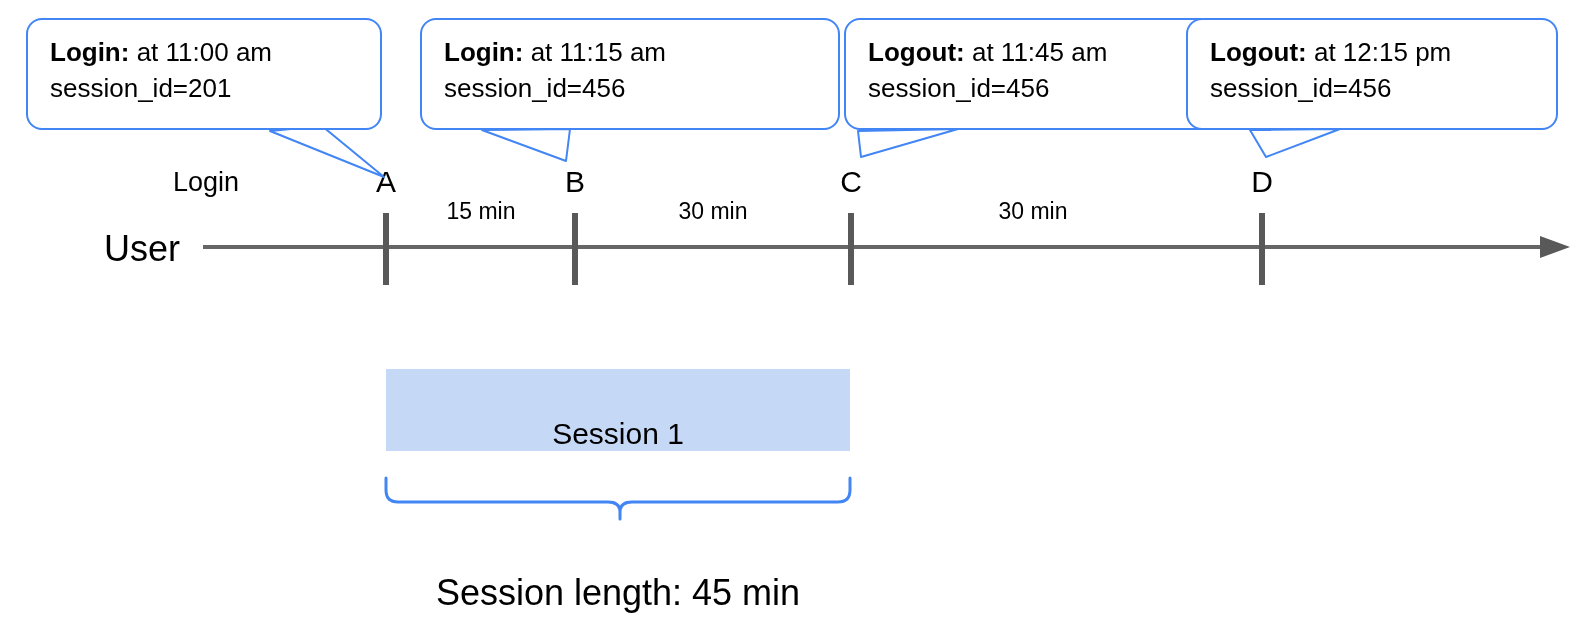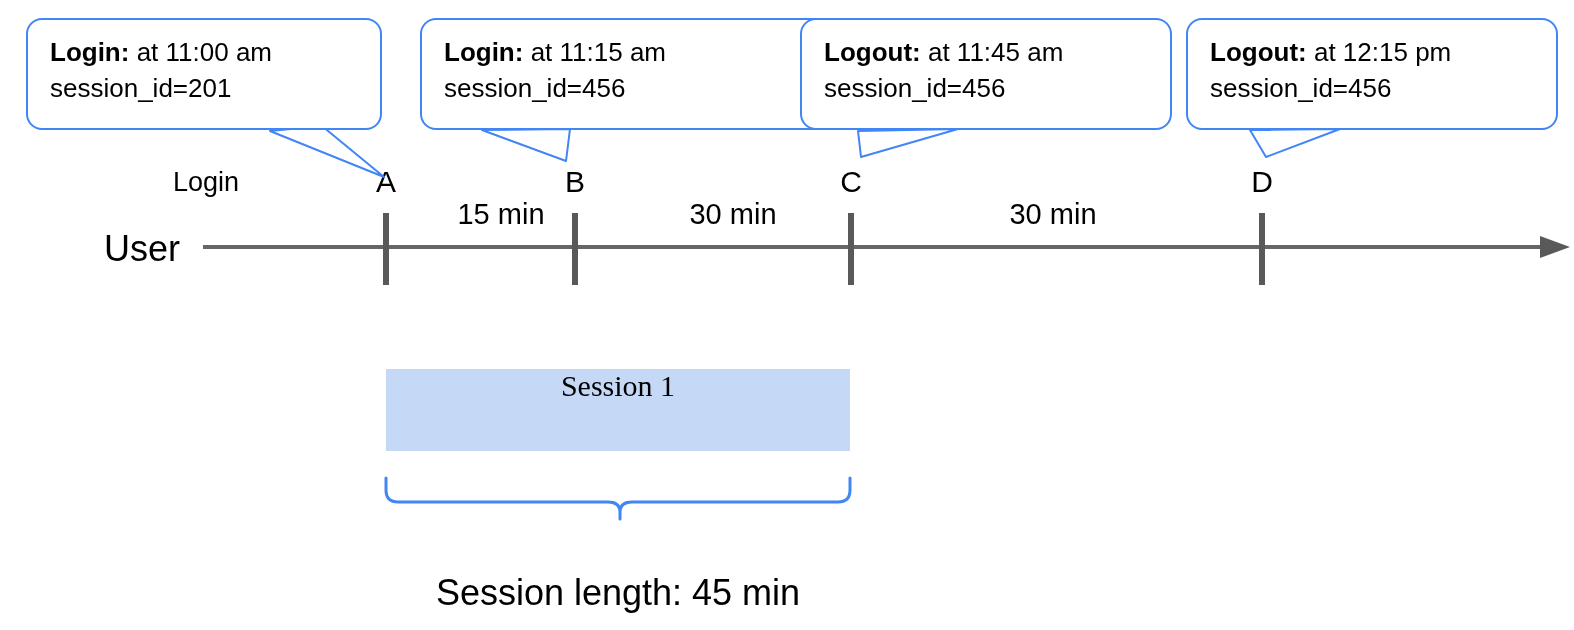--- a/index.html
+++ b/index.html
@@ -74,40 +74,38 @@
   .event-letter {
     position: absolute;
     font-size: 30px;
     color: #000000;
     transform: translateX(-50%);
     top: 165px;
     white-space: nowrap;
   }
   .interval-label {
     position: absolute;
-    font-size: 29px;
+    font-size: 23px;
     color: #000000;
     transform: translateX(-50%);
     top: 198px;
     white-space: nowrap;
-    margin-left: 20px;
   }
   
   #session-bar {
     position: absolute;
     left: 386px;
     top: 369px;
     width: 464px;
     height: 82px;
     background: #c5d9f7;
     display: flex;
-    align-items: flex-start;
+    align-items: flex-end;
     justify-content: center;
     z-index: 2;
-    font-family: Liberation Serif, serif;
   }
   #session-bar-label {
     font-size: 30px;
     color: #000000;
   }
   #session-length-caption {
     position: absolute;
     left: 618px;
     top: 572px;
     transform: translateX(-50%);
@@ -148,21 +146,21 @@
     <div class="callout-line">session_id=201</div>
   </div>
 
   <div class="callout" id="callout-b" style="left:420px; top:18px; width:420px; height:112px;">
     <div class="callout-line">
       <b>Login:</b><span> at 11:15 am</span>
     </div>
     <div class="callout-line">session_id=456</div>
   </div>
 
-  <div class="callout" id="callout-c" style="left:800px; top:18px; width:372px; height:112px;">
+  <div class="callout" id="callout-c" style="left:844px; top:18px; width:372px; height:112px;">
     <div class="callout-line">
       <b>Logout:</b><span> at 11:45 am</span>
     </div>
     <div class="callout-line">session_id=456</div>
   </div>
 
   <div class="callout" id="callout-d" style="left:1186px; top:18px; width:372px; height:112px;">
     <div class="callout-line">
       <b>Logout:</b><span> at 12:15 pm</span>
     </div>

